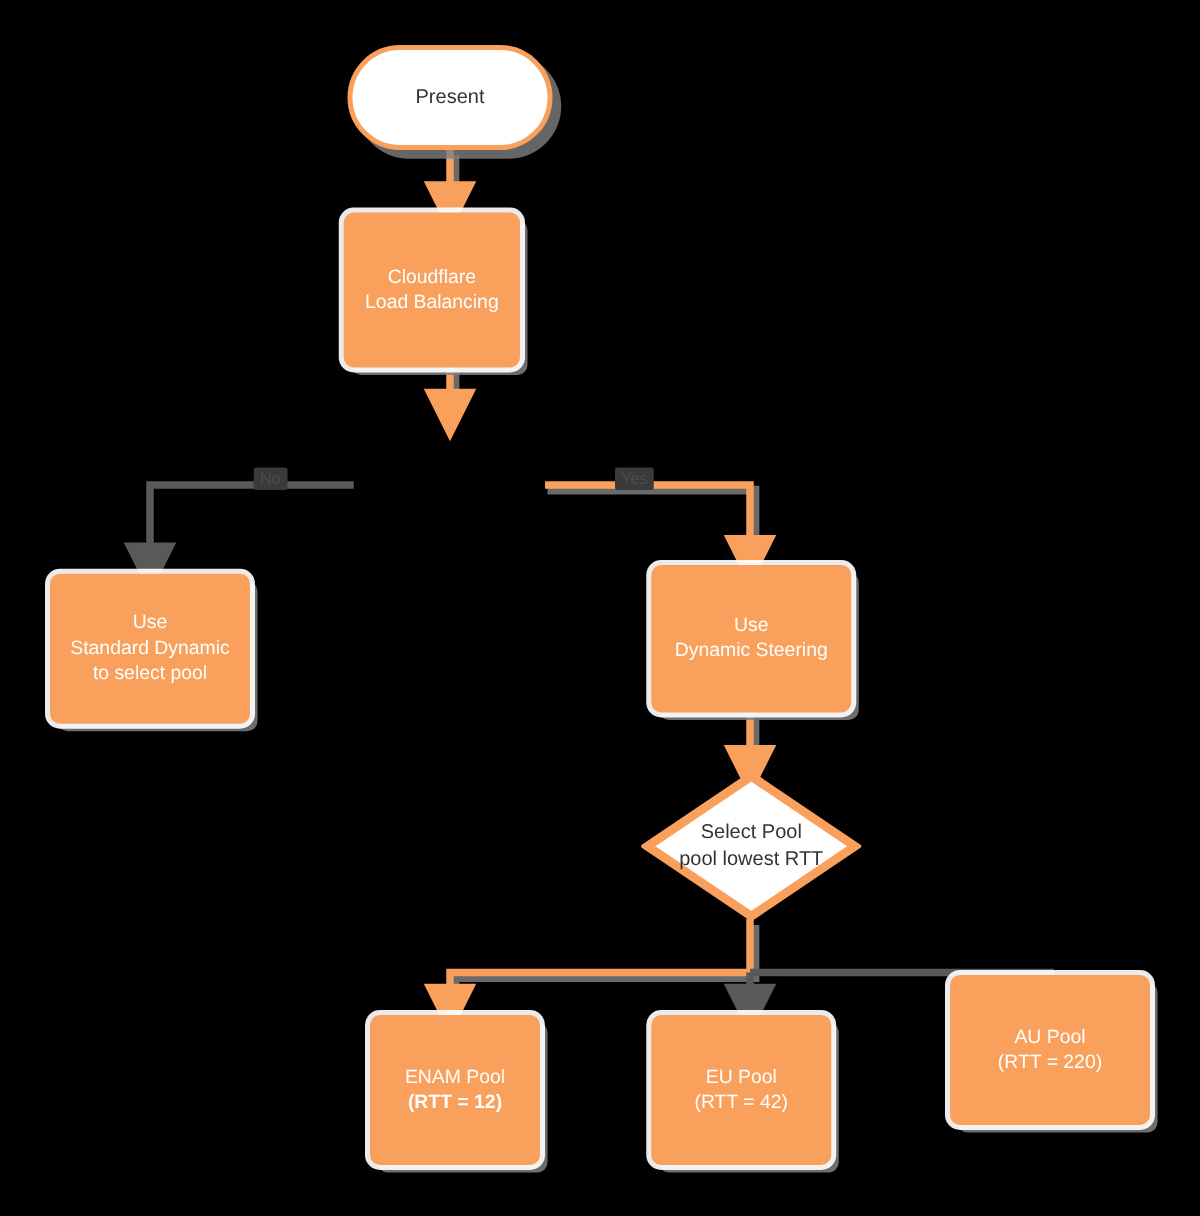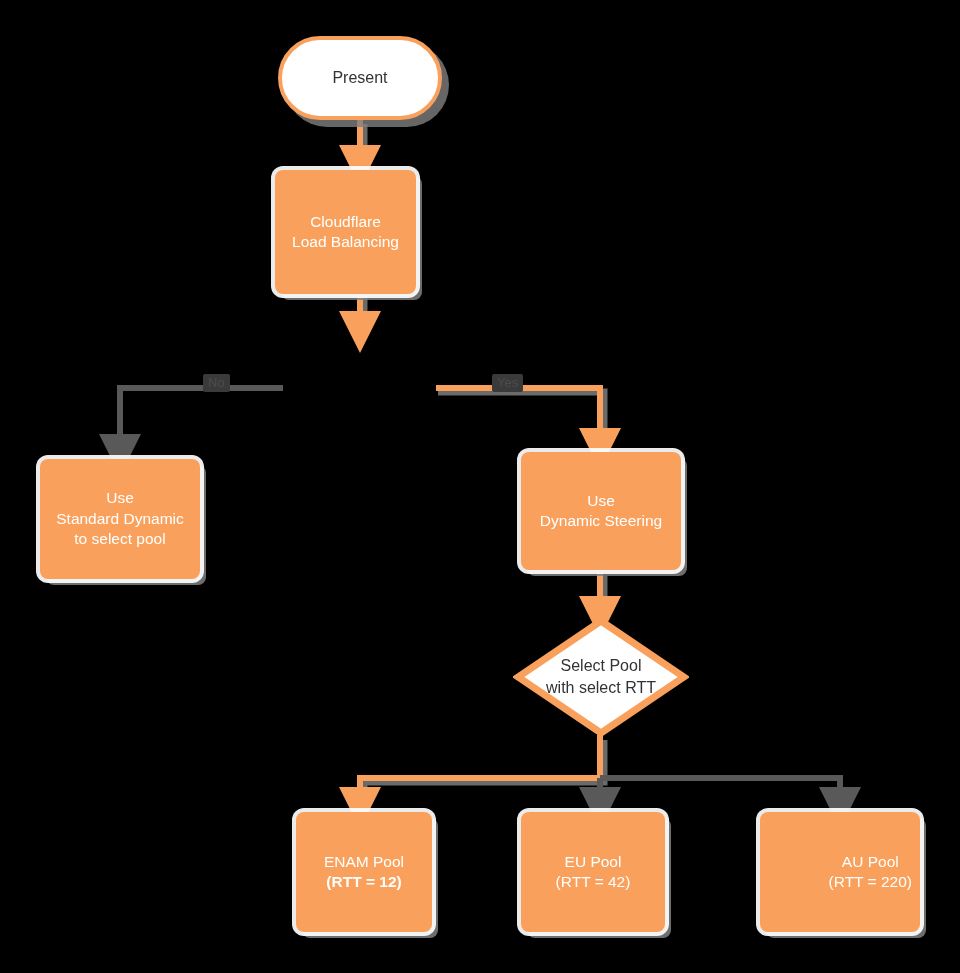--- a/index.html
+++ b/index.html
@@ -170,39 +170,39 @@
     </span>
   </div>
 
   <div class="diamond-wrap" style="left:513px; top:616px; width:176px; height:122px;">
     <svg width="176" height="122" viewBox="0 0 176 122" xmlns="http://www.w3.org/2000/svg">
       <polygon points="88,5 171,61 88,117 5,61" fill="#FFFFFF" stroke="#F9A15C" stroke-width="7"></polygon>
     </svg>
     <div class="diamond-label">
       <span>
         <span>Select Pool</span><br>
-        <span>with select RTT</span>
+        <span>pool lowest RTT</span>
       </span>
     </div>
   </div>
 
   <div class="node proc" style="left:296px; top:812px; width:136px; height:120px;">
     <span class="inner">
       <span>ENAM Pool</span><br>
       <span class="bold">(RTT = 12)</span>
     </span>
   </div>
 
   <div class="node proc" style="left:521px; top:812px; width:144px; height:120px;">
     <span class="inner">
       <span>EU Pool</span><br>
       <span>(RTT = 42)</span>
     </span>
   </div>
 
-  <div class="node proc" style="left:760px; top:812px; width:160px; height:120px;justify-content:flex-end;">
+  <div class="node proc" style="left:760px; top:780px; width:160px; height:120px;">
     <span class="inner">
       <span>AU Pool</span><br>
       <span>(RTT = 220)</span>
     </span>
   </div>
 
 </div>
 
 </body></html>

